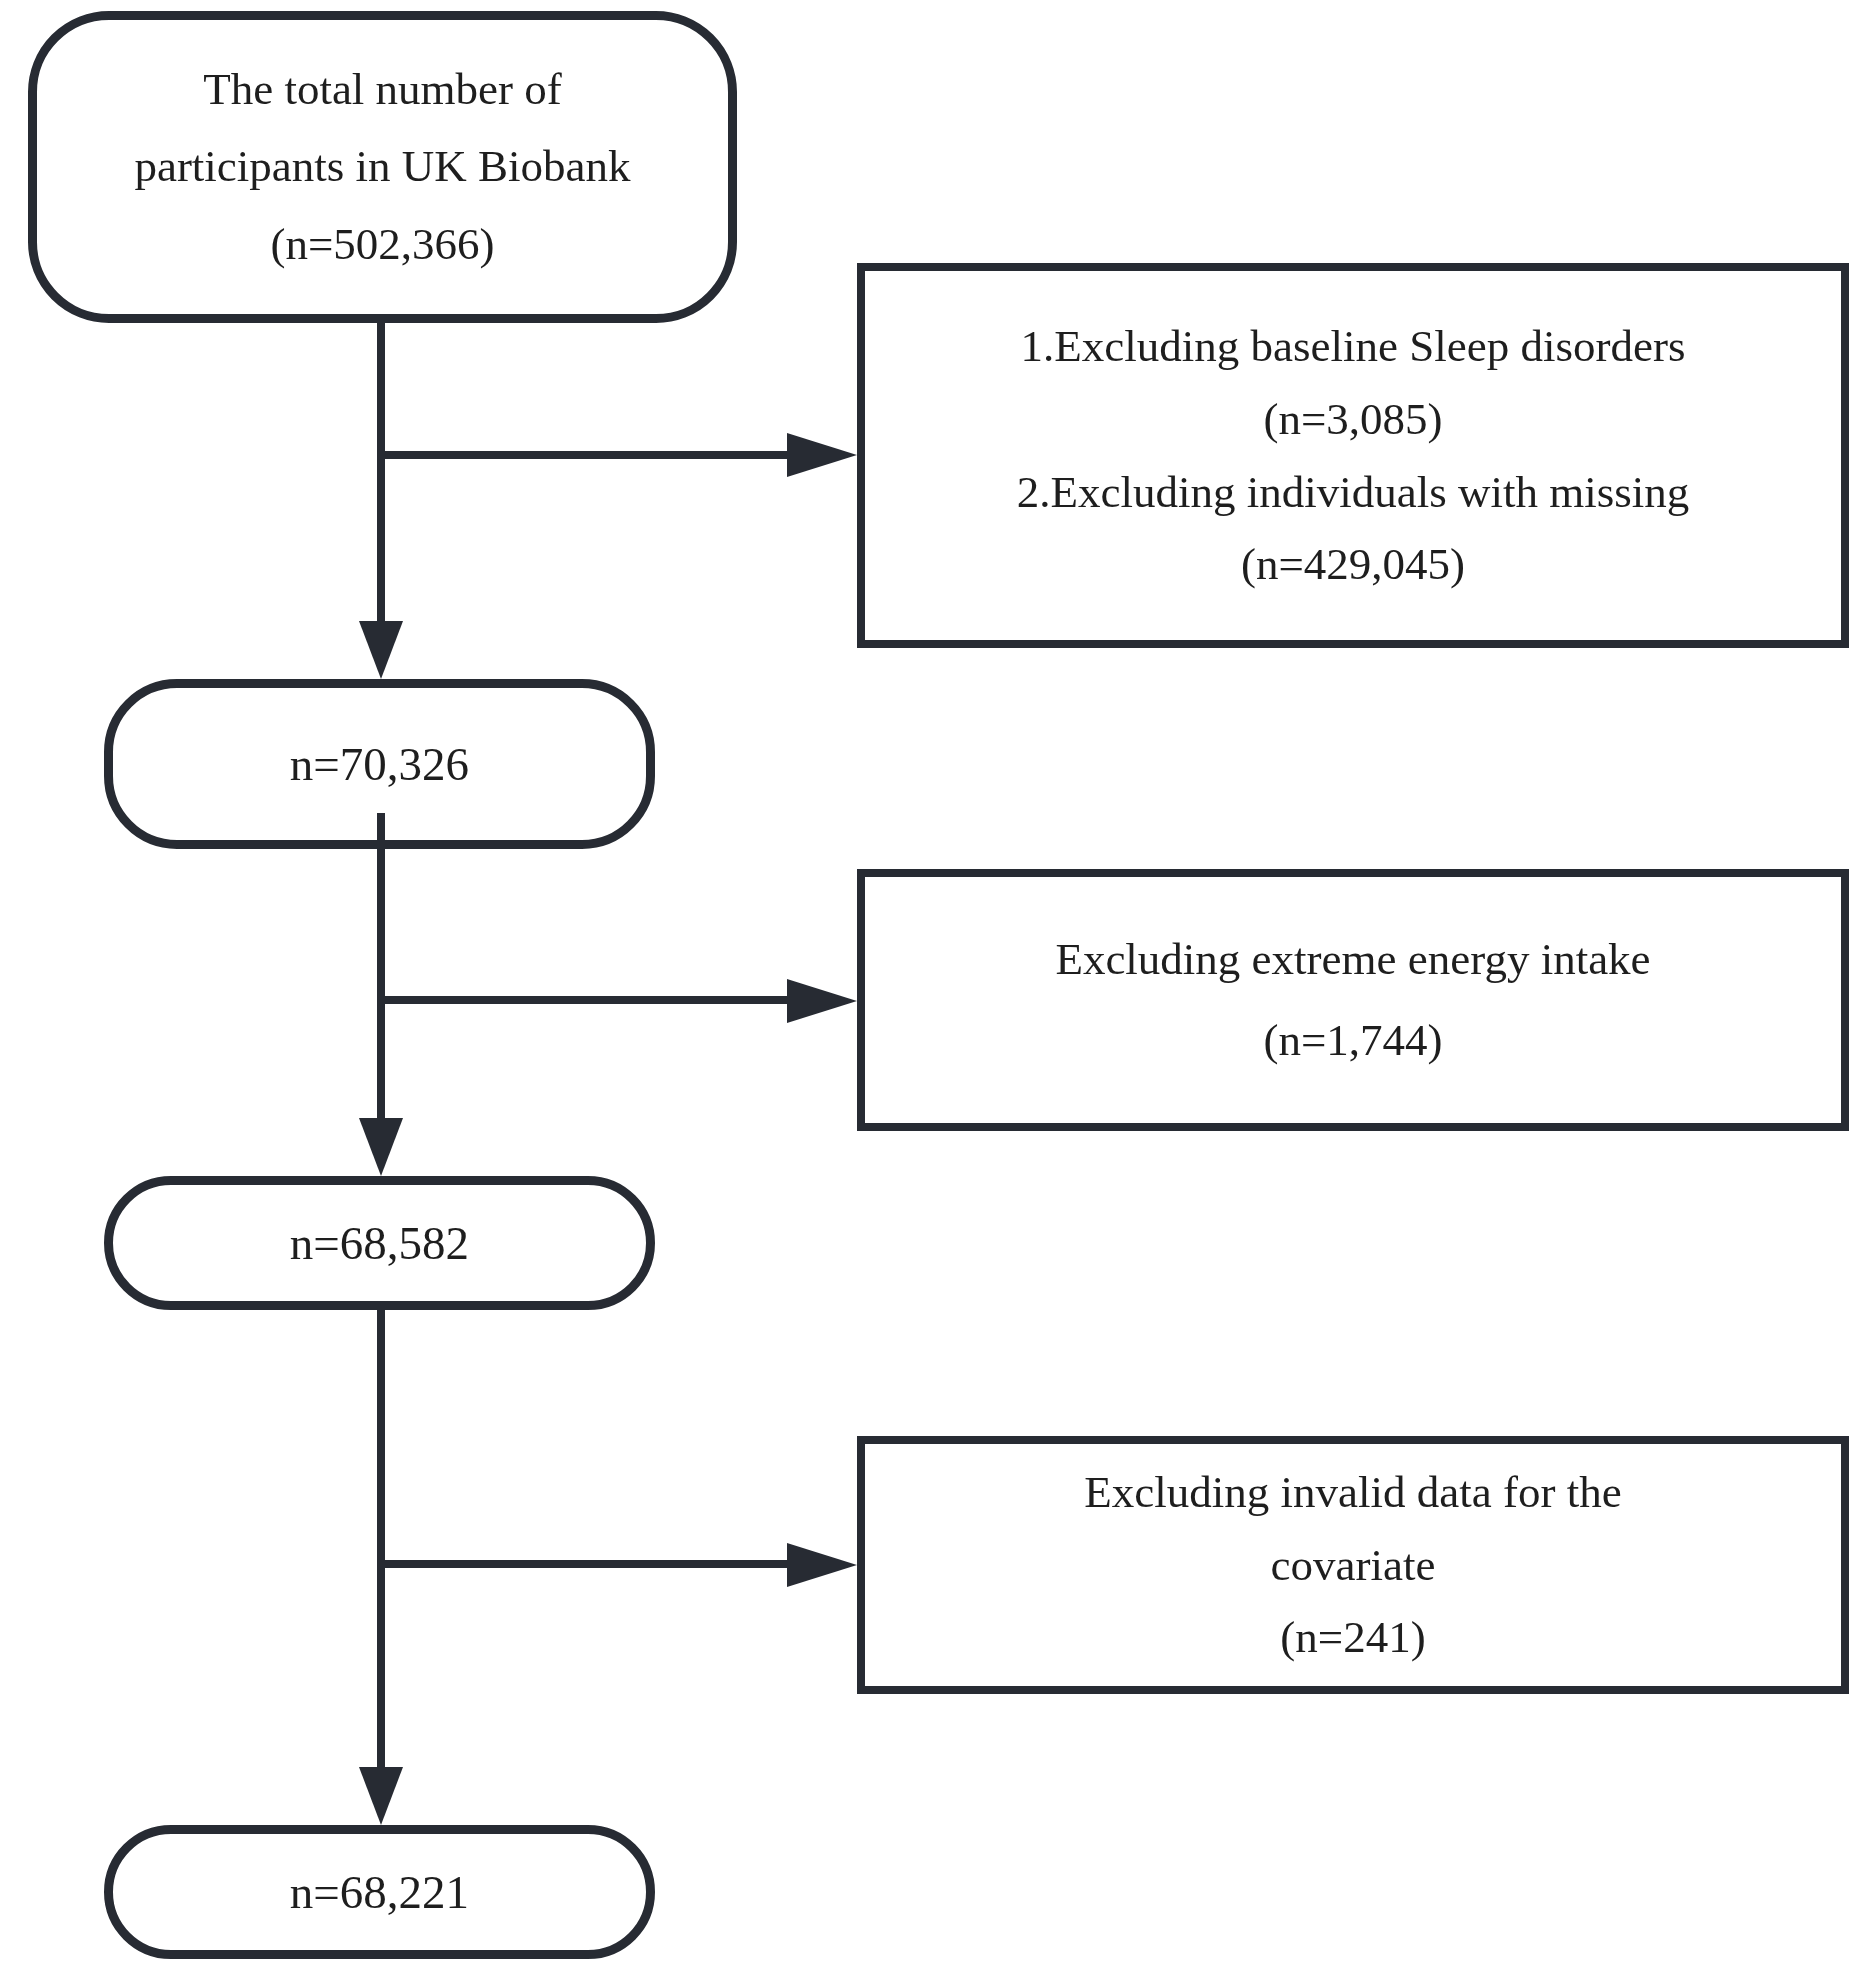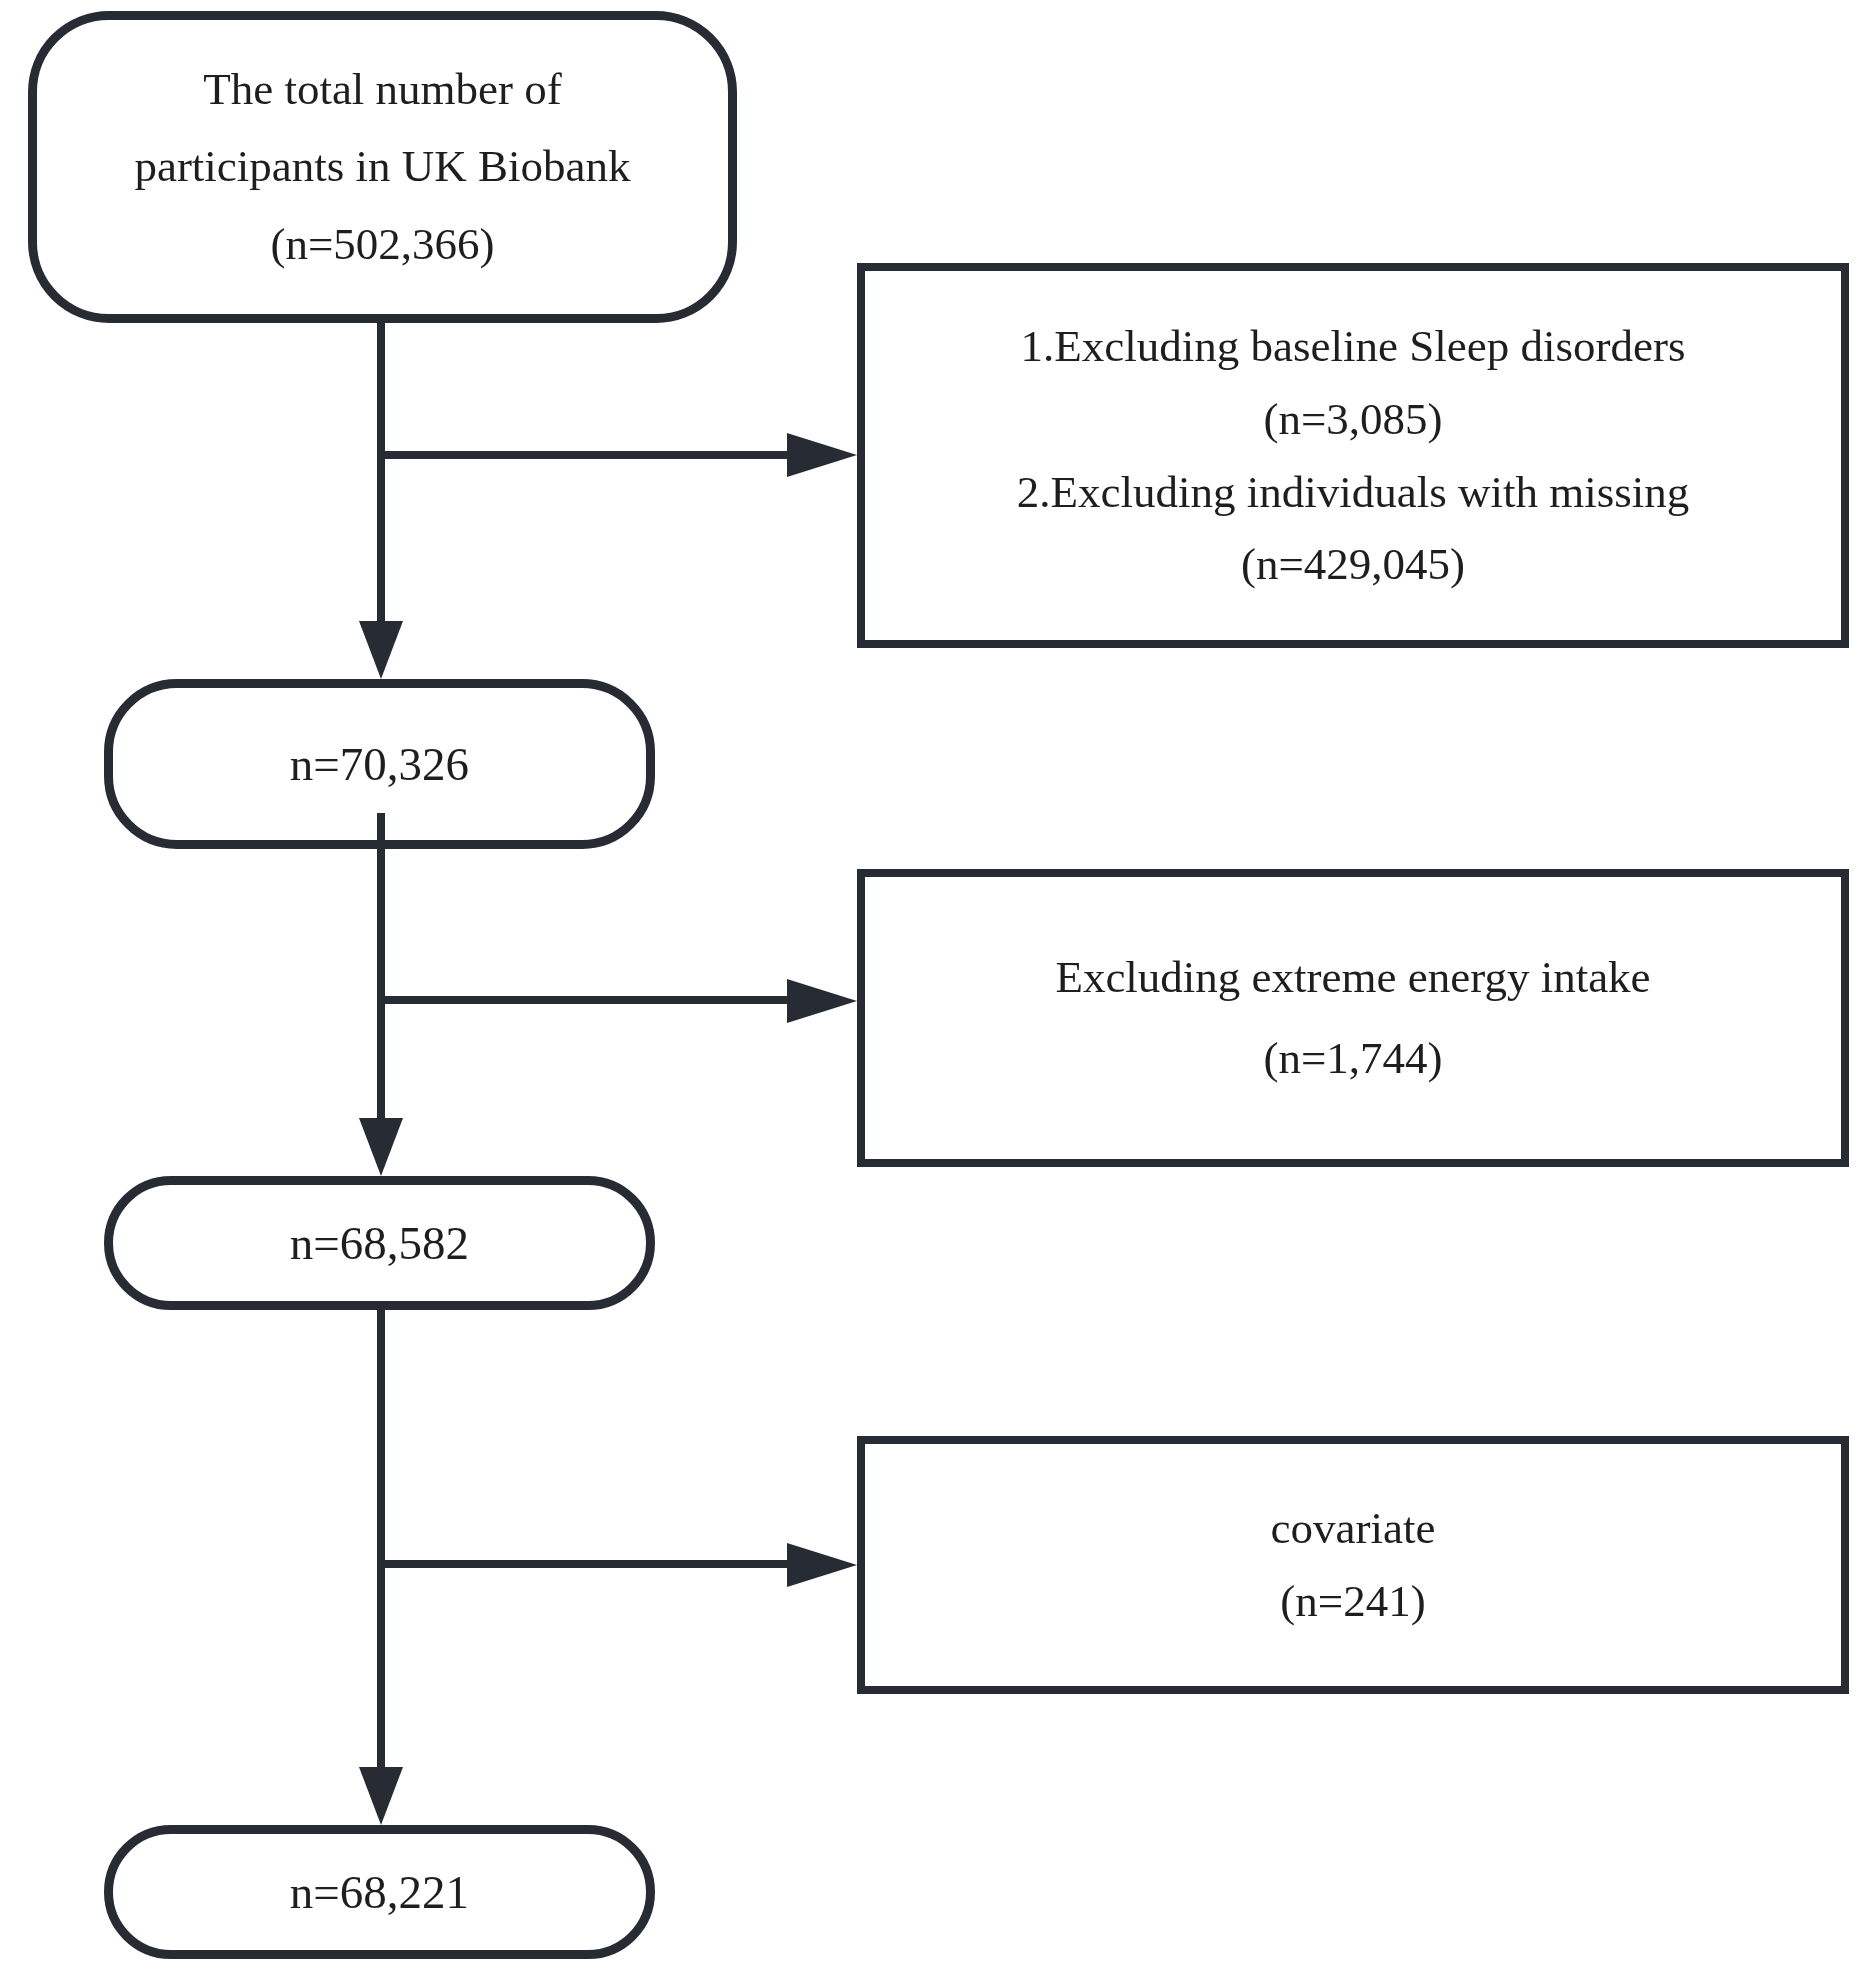--- a/index.html
+++ b/index.html
@@ -38,21 +38,21 @@
   .stadium {
     border-radius: 73px;
     border-width: 9px;
   }
   #box-total {
     left: 28px; top: 11.3px; width: 709px; height: 312px;
     border-radius: 81px; line-height: 1.73;
   }
   #excl-1 { left: 857px; top: 263px;  width: 992px; height: 385px; }
   #node-2 { left: 104px;  top: 679px;  width: 551px;  height: 170px; }
-  #excl-2 { left: 857px; top: 869px; width: 992px; height: 298px; line-height: 1.8; }
+  #excl-2 { left: 857px; top: 869px; width: 992px; height: 262px; line-height: 1.8; }
   #node-3 { left: 104px;  top: 1176px; width: 551px;  height: 134px; }
   #excl-3 { left: 857px; top: 1436px; width: 992px; height: 258px; }
   #node-4 { left: 104px;  top: 1825px; width: 551px;  height: 134px; }
   .stadium .label { font-size: 47px; }
   .tline { display: block; }
   .line {
     position: absolute;
     background: var(--stroke);
   }
   .arrowhead {
@@ -110,20 +110,21 @@
   <div class="box" id="excl-2">
     <span class="tline">Excluding extreme energy intake</span>
     <span class="tline">(n=1,744)</span>
   </div>
 
   <div class="box stadium" id="node-3">
     <span class="label">n=68,582</span>
   </div>
 
   <div class="box" id="excl-3">
+    <span class="tline">Excluding invalid data for the</span>
     <span class="tline">covariate</span>
     <span class="tline">(n=241)</span>
   </div>
 
   <div class="box stadium" id="node-4">
     <span class="label">n=68,221</span>
   </div>
 
   <div class="line" id="seg-a"></div>
   <div class="arrowhead down" id="head-a"></div>

